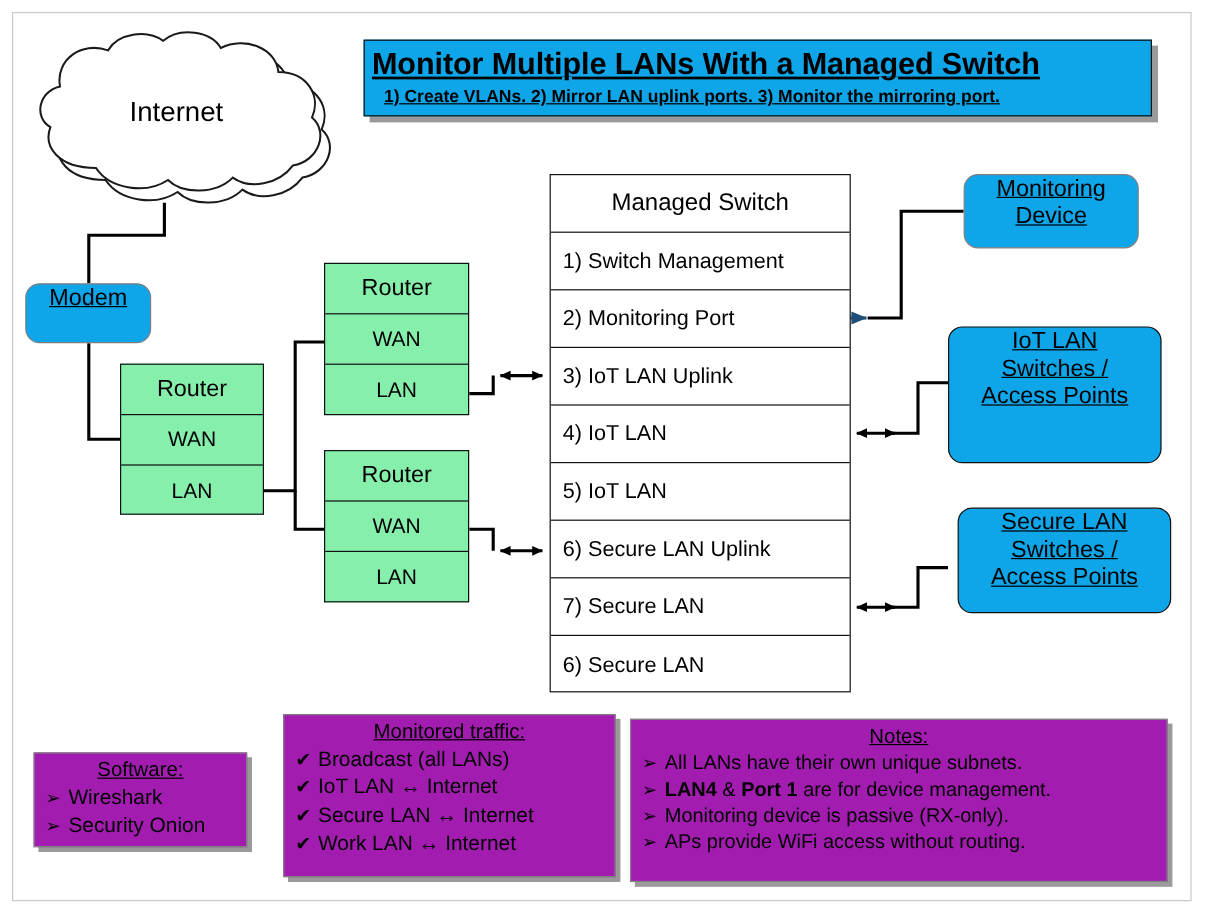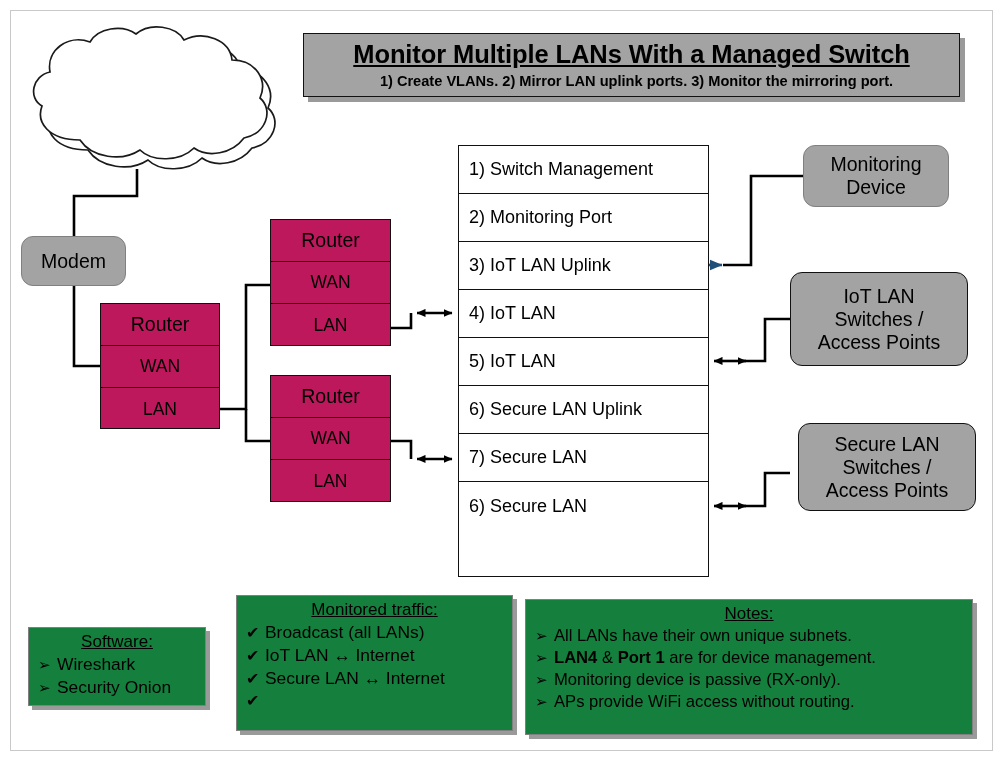--- a/index.html
+++ b/index.html
@@ -25,26 +25,27 @@
     top: 10px;
     width: 983px;
     height: 741px;
     border: 1px solid #c9c9c9;
     box-sizing: border-box;
   }
 
   .box {
     position: absolute;
     box-sizing: border-box;
-    background: #a3a3a3;
+    background: #0ea5e9;
     display: flex;
-    align-items: center;
+    align-items: flex-start;
     justify-content: center;
     text-align: center;
     line-height: 1.18;
+    text-decoration: underline;
   }
   .brd-dark { border: 1.6px solid #111111; }
   .brd-gray { border: 1.3px solid #808080; }
   .shadow { box-shadow: 5px 5px 0 0 #9a9a9a; }
   .shadow-sm { box-shadow: 4px 4px 0 0 #9a9a9a; }
 
   
   #title-box {
     left: 303px; top: 33px; width: 657px; height: 64px;
     flex-direction: column;
@@ -77,29 +78,29 @@
     left: 0; top: 58px; width: 258px;
     text-align: center;
     font-size: 23px;
   }
 
   
   .plain-label { font-size: 19.5px; border-radius: 12px; }
 
   #modem-box { left: 21px; top: 236px; width: 105px; height: 50px; }
   #monitoring-device-box { left: 803px; top: 145px; width: 146px; height: 62px; }
-  #iot-lan-box { left: 790px; top: 272px; width: 178px; height: 94px; }
+  #iot-lan-box { left: 790px; top: 272px; width: 178px; height: 114px; }
   #secure-lan-box { left: 798px; top: 423px; width: 178px; height: 88px; }
 
   
   .router {
     position: absolute;
     box-sizing: border-box;
     border: 1.6px solid #111111;
-    background: #be185d;
+    background: #86efac;
   }
   .router .row {
     box-sizing: border-box;
     display: flex;
     align-items: center;
     justify-content: center;
     border-bottom: 1.6px solid #111111;
   }
   .router .row:last-child { border-bottom: none; }
   .router .row.head { font-size: 19.5px; }
@@ -135,21 +136,21 @@
   #switch-box .sw-port {
     justify-content: flex-start;
     padding-left: 10px;
     font-size: 18px;
   }
 
   
   .info-box {
     position: absolute;
     box-sizing: border-box;
-    background: #15803d;
+    background: #a21caf;
     padding: 4px 9px 6px 9px;
   }
   .info-title {
     text-align: center;
     text-decoration: underline;
     font-size: 17px;
     margin-bottom: 1px;
   }
   .info-list { list-style: none; margin: 0; padding: 0; }
   .info-list li {
@@ -241,20 +242,21 @@
                C238,38 250,58 242,76 C256,88 248,112 226,116
                C214,132 190,136 176,126 C162,140 134,140 122,128
                C104,140 74,136 62,118 z" fill="#ffffff" stroke="#1a1a1a" stroke-width="1.7" transform="translate(8,10)"></path>
       <path d="M62,118 C30,118 18,100 24,84 C10,76 14,54 32,50
                C28,28 50,12 72,20 C80,6 104,2 118,12
                C132,0 158,4 166,18 C186,8 212,18 214,38
                C238,38 250,58 242,76 C256,88 248,112 226,116
                C214,132 190,136 176,126 C162,140 134,140 122,128
                C104,140 74,136 62,118 z" fill="#ffffff" stroke="#1a1a1a" stroke-width="1.7"></path>
     </svg>
+    <div id="cloud-label">Internet</div>
   </div>
 
   <div id="title-box" class="box brd-dark shadow">
     <div id="title-main">Monitor Multiple LANs With a Managed Switch</div>
     <div id="title-sub">1) Create VLANs. 2) Mirror LAN uplink ports. 3) Monitor the mirroring port.</div>
   </div>
 
   <div id="modem-box" class="box brd-gray plain-label">
     <span>Modem</span>
   </div>
@@ -271,20 +273,21 @@
     <div class="row port">LAN</div>
   </div>
 
   <div id="router-bot" class="router">
     <div class="row head">Router</div>
     <div class="row port">WAN</div>
     <div class="row port">LAN</div>
   </div>
 
   <div id="switch-box">
+    <div class="sw-row sw-head">Managed Switch</div>
     <div class="sw-row sw-port">1) Switch Management</div>
     <div class="sw-row sw-port">2) Monitoring Port</div>
     <div class="sw-row sw-port">3) IoT LAN Uplink</div>
     <div class="sw-row sw-port">4) IoT LAN</div>
     <div class="sw-row sw-port">5) IoT LAN</div>
     <div class="sw-row sw-port">6) Secure LAN Uplink</div>
     <div class="sw-row sw-port">7) Secure LAN</div>
     <div class="sw-row sw-port">6) Secure LAN</div>
   </div>
 
@@ -335,20 +338,21 @@
         <li>
           <span class="bullet check">✔</span>
           <span>IoT LAN ↔ Internet</span>
         </li>
         <li>
           <span class="bullet check">✔</span>
           <span>Secure LAN ↔ Internet</span>
         </li>
         <li>
           <span class="bullet check">✔</span>
+          <span>Work LAN ↔ Internet</span>
         </li>
       </ul>
   </div>
 
   <div id="notes-box" class="info-box brd-gray shadow-sm">
     <div class="info-title">Notes:</div>
     <ul class="info-list" id="notes-list">
         <li>
           <span class="bullet">➢</span>
           <span>All LANs have their own unique subnets.</span>

